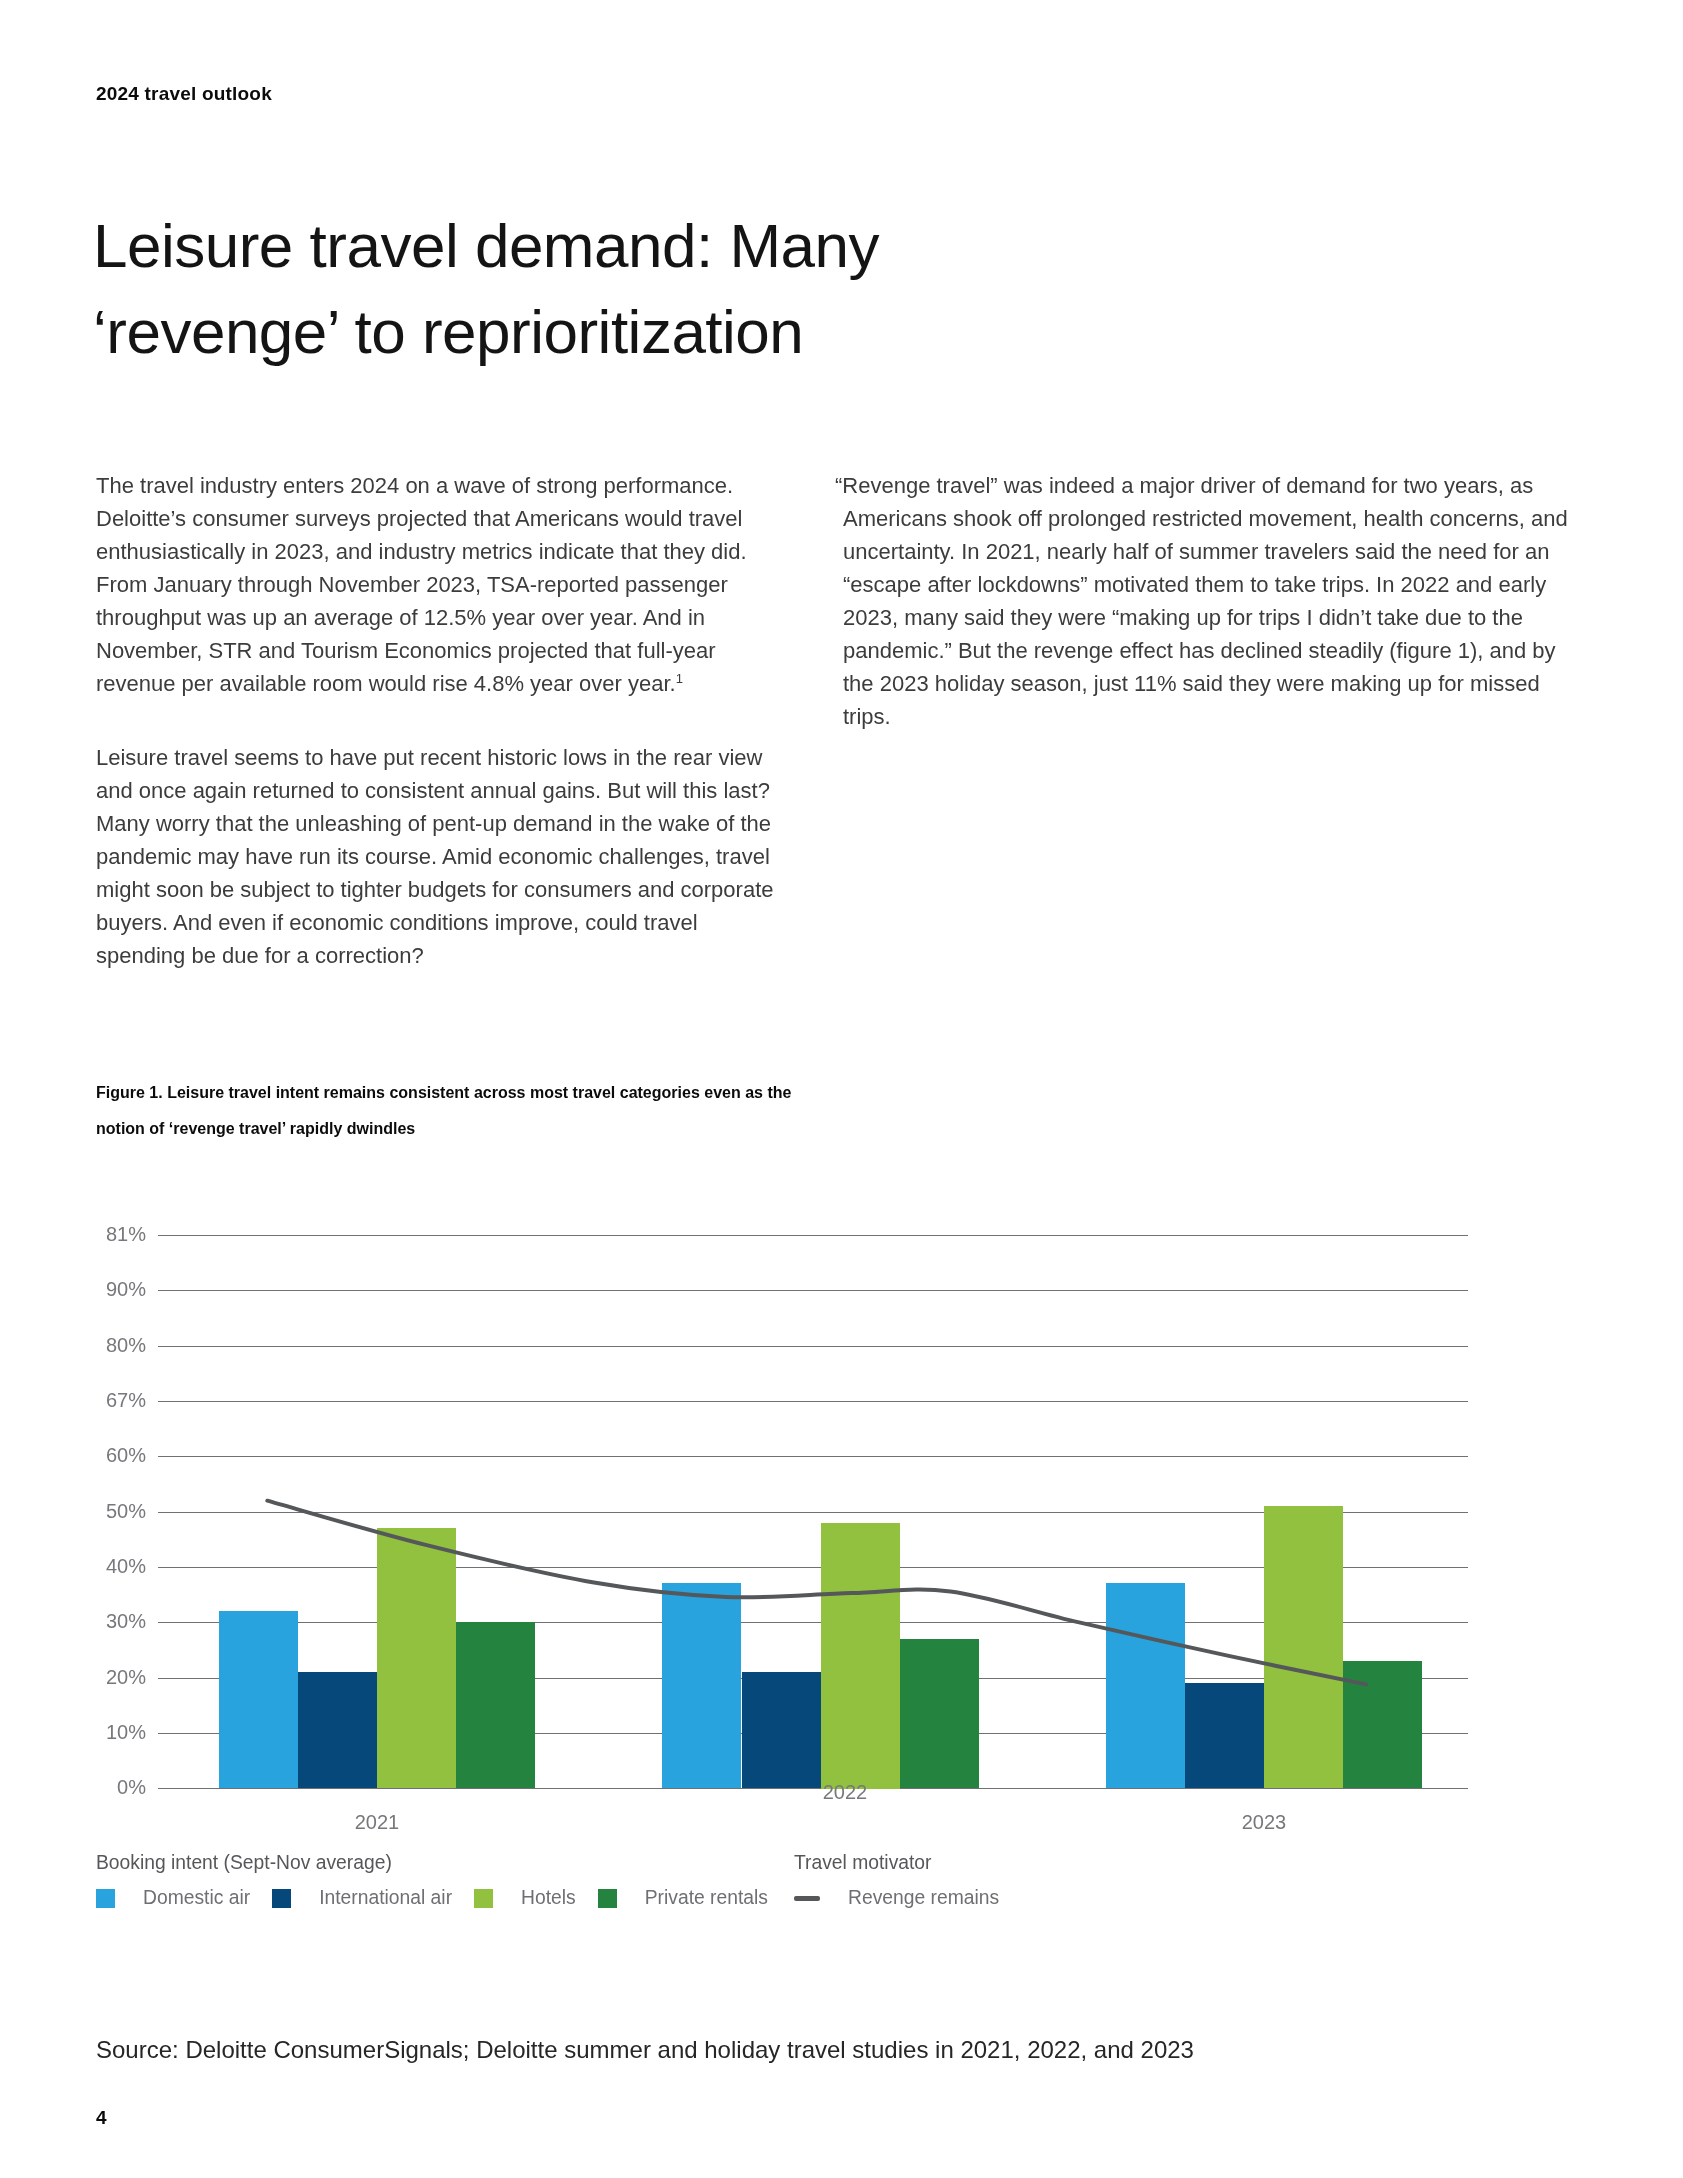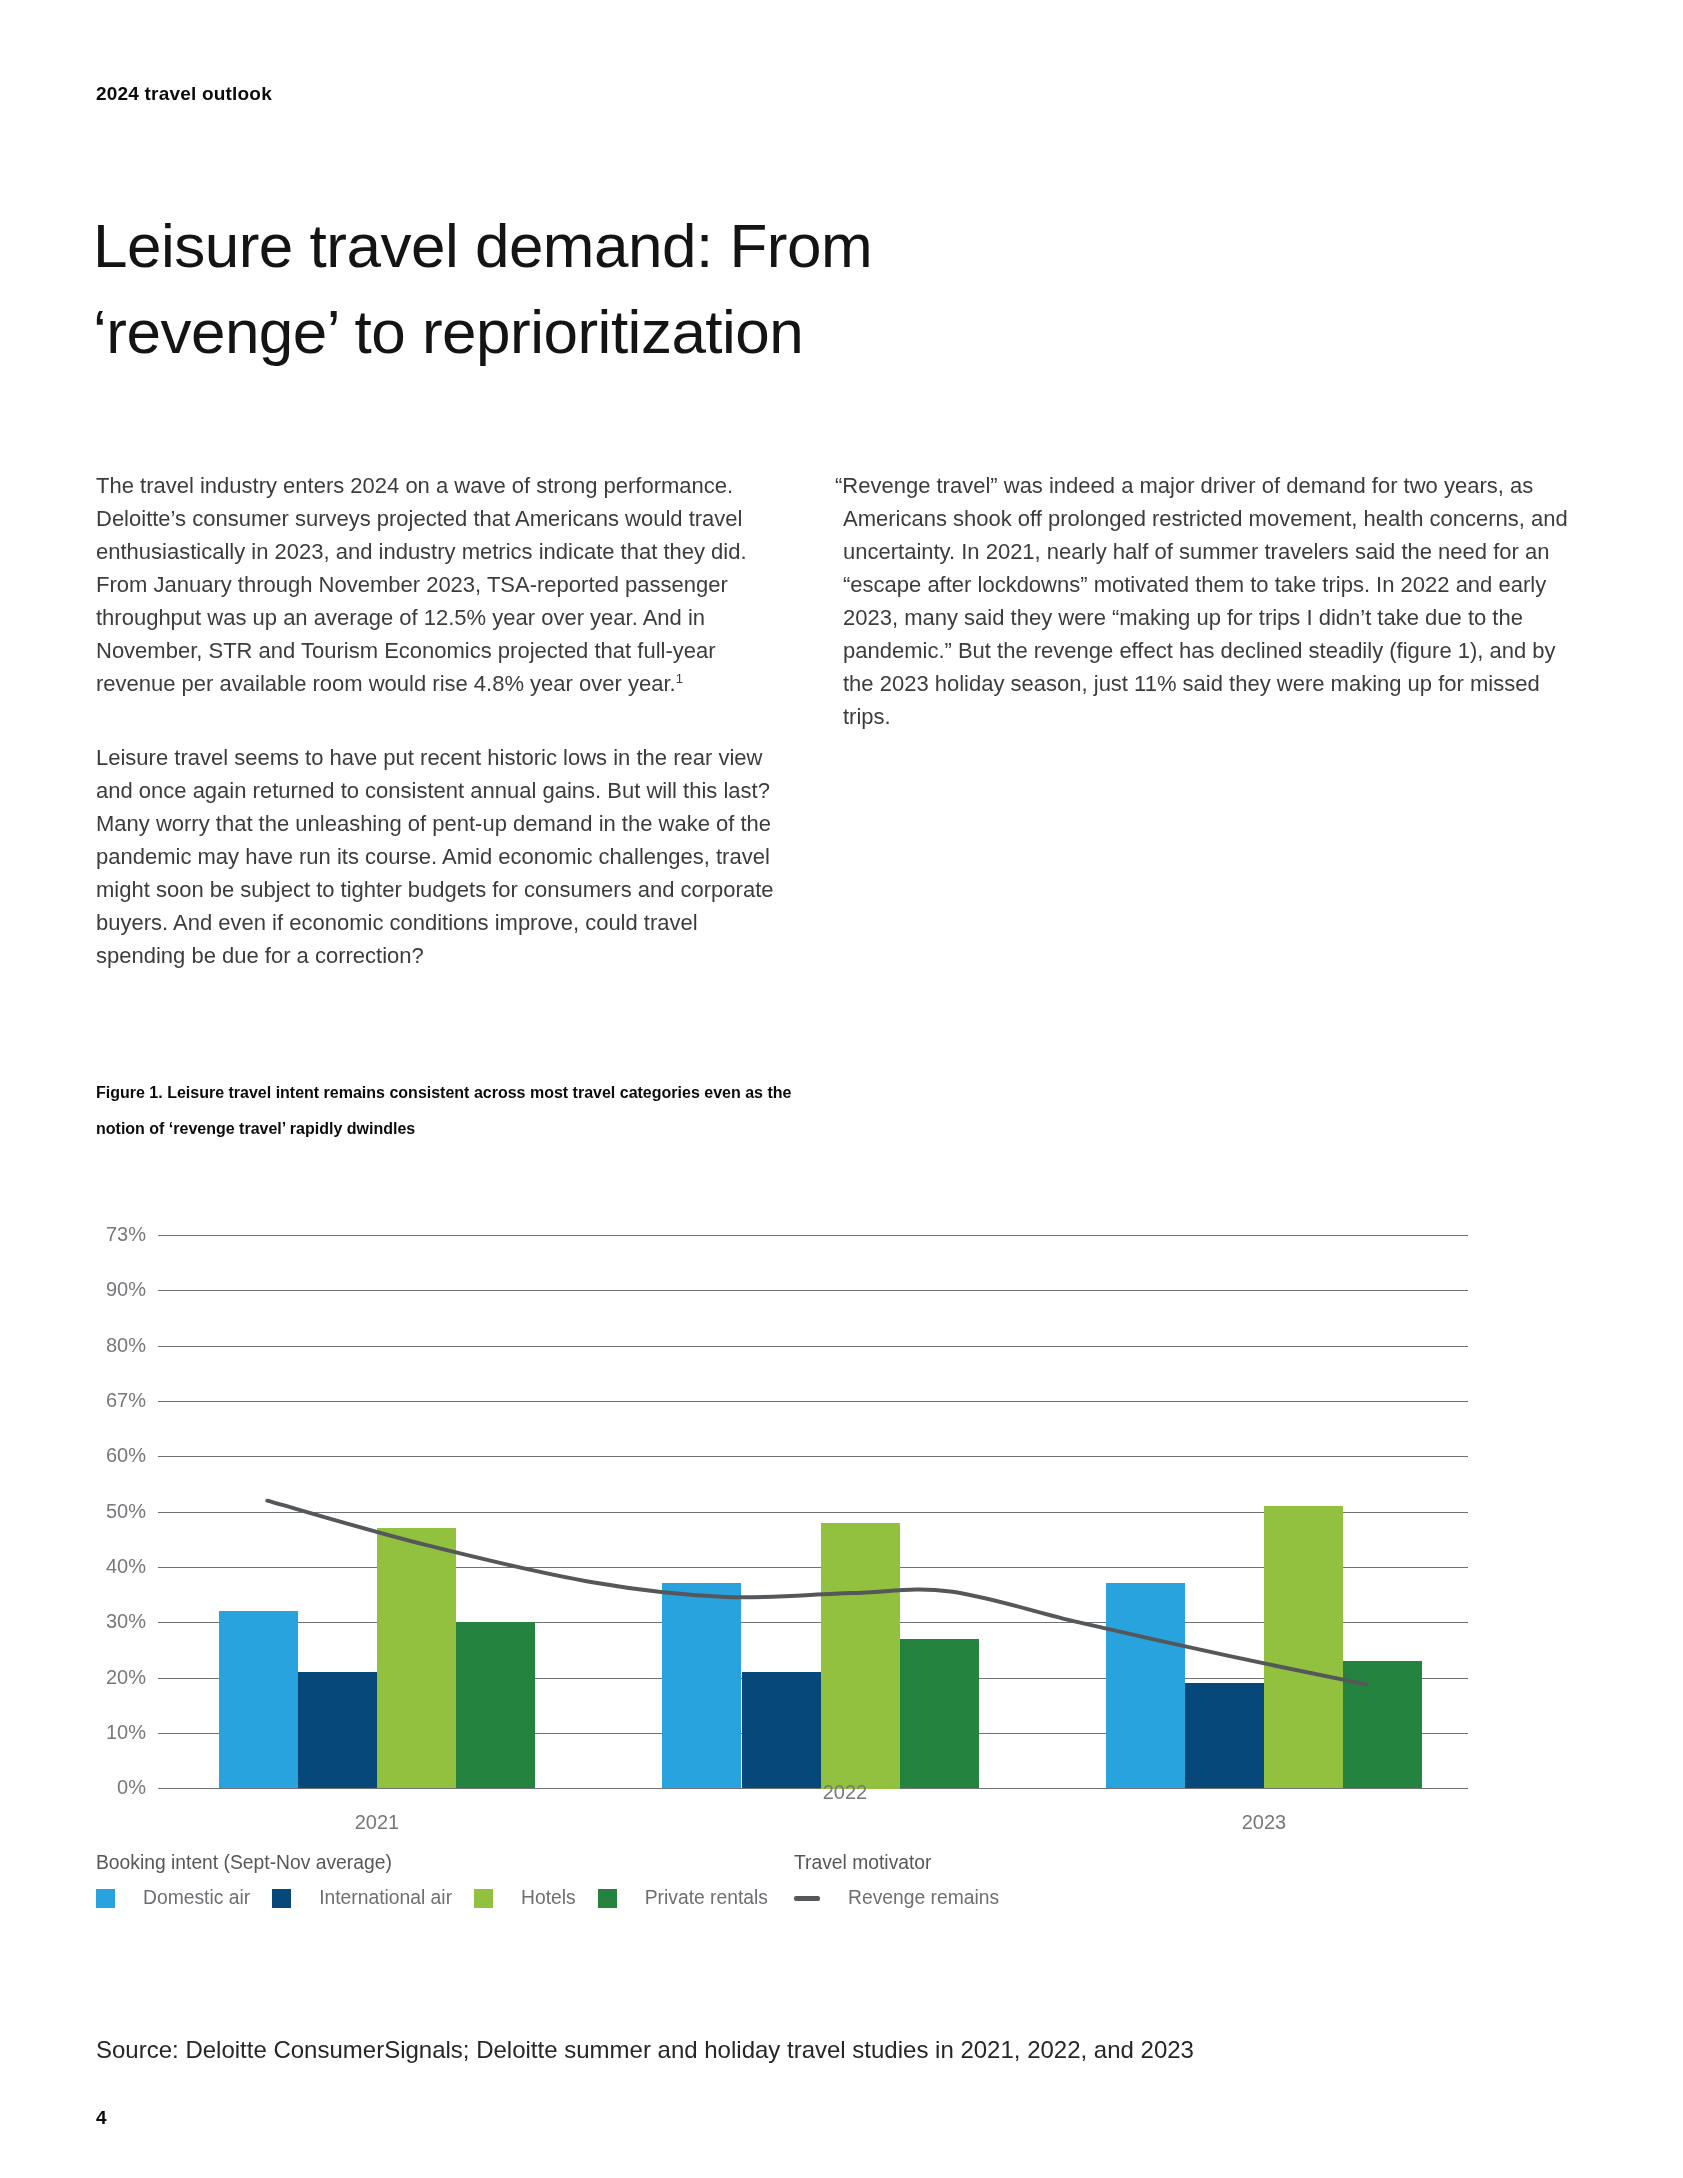--- a/index.html
+++ b/index.html
@@ -67,21 +67,21 @@
   }
 </style>
 </head>
 <body>
 
 <div class="page">
 
   <div class="eyebrow">2024 travel outlook</div>
 
   <div class="title">
-    <div>Leisure travel demand: From</div>
+    <div>Leisure travel demand: Many</div>
     <div>‘revenge’ to reprioritization</div>
   </div>
 
   <div class="col col-left">
     <p><span>The travel industry enters 2024 on a wave of strong performance. Deloitte’s consumer surveys projected that Americans would travel enthusiastically in 2023, and industry metrics indicate that they did. From January through November 2023, TSA-reported passenger throughput was up an average of 12.5% year over year. And in November, STR and Tourism Economics projected that full-year revenue per available room would rise 4.8% year over year.</span><sup class="fn">1</sup></p>
     <p>Leisure travel seems to have put recent historic lows in the rear view and once again returned to consistent annual gains. But will this last? Many worry that the unleashing of pent-up demand in the wake of the pandemic may have run its course. Amid economic challenges, travel might soon be subject to tighter budgets for consumers and corporate buyers. And even if economic conditions improve, could travel spending be due for a correction?</p>
   </div>
 
   <div class="col col-right">
     <p>“Revenge travel” was indeed a major driver of demand for two years, as Americans shook off prolonged restricted movement, health concerns, and uncertainty. In 2021, nearly half of summer travelers said the need for an “escape after lockdowns” motivated them to take trips. In 2022 and early 2023, many said they were “making up for trips I didn’t take due to the pandemic.” But the revenge effect has declined steadily (figure 1), and by the 2023 holiday season, just 11% said they were making up for missed trips.</p>
@@ -107,21 +107,21 @@
       <div class="ytick" style="top: 282px;">50%</div>
       <div class="gridline" style="left: 158px; width: 1310px; top: 238px;"></div>
       <div class="ytick" style="top: 226px;">60%</div>
       <div class="gridline" style="left: 158px; width: 1310px; top: 183px;"></div>
       <div class="ytick" style="top: 171px;">67%</div>
       <div class="gridline" style="left: 158px; width: 1310px; top: 128px;"></div>
       <div class="ytick" style="top: 116px;">80%</div>
       <div class="gridline" style="left: 158px; width: 1310px; top: 72px;"></div>
       <div class="ytick" style="top: 60px;">90%</div>
       <div class="gridline" style="left: 158px; width: 1310px; top: 17px;"></div>
-      <div class="ytick" style="top: 5px;">73%</div>
+      <div class="ytick" style="top: 5px;">81%</div>
       <div class="bar" style="left: 219px; top: 393px; width: 79px; height: 177px; background: rgb(40, 163, 222);"></div>
       <div class="bar" style="left: 662px; top: 365px; width: 79px; height: 205px; background: rgb(40, 163, 222);"></div>
       <div class="bar" style="left: 1106px; top: 365px; width: 79px; height: 205px; background: rgb(40, 163, 222);"></div>
       <div class="bar" style="left: 298px; top: 454px; width: 79px; height: 116px; background: rgb(7, 72, 122);"></div>
       <div class="bar" style="left: 742px; top: 454px; width: 79px; height: 116px; background: rgb(7, 72, 122);"></div>
       <div class="bar" style="left: 1185px; top: 465px; width: 79px; height: 105px; background: rgb(7, 72, 122);"></div>
       <div class="bar" style="left: 377px; top: 310px; width: 79px; height: 260px; background: rgb(145, 193, 62);"></div>
       <div class="bar" style="left: 821px; top: 305px; width: 79px; height: 266px; background: rgb(145, 193, 62);"></div>
       <div class="bar" style="left: 1264px; top: 288px; width: 79px; height: 282px; background: rgb(145, 193, 62);"></div>
       <div class="bar" style="left: 456px; top: 404px; width: 79px; height: 166px; background: rgb(36, 132, 63);"></div>

